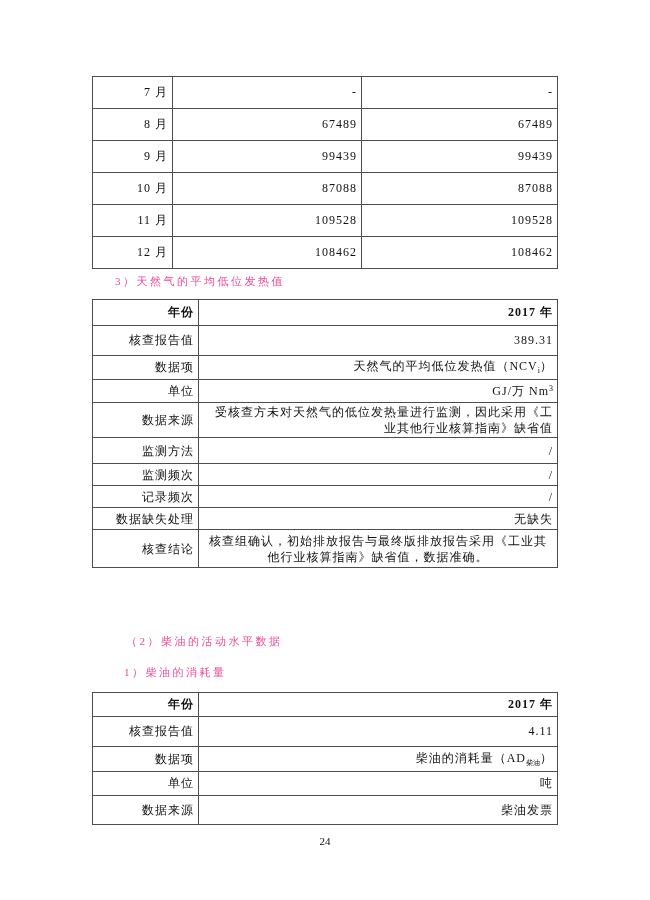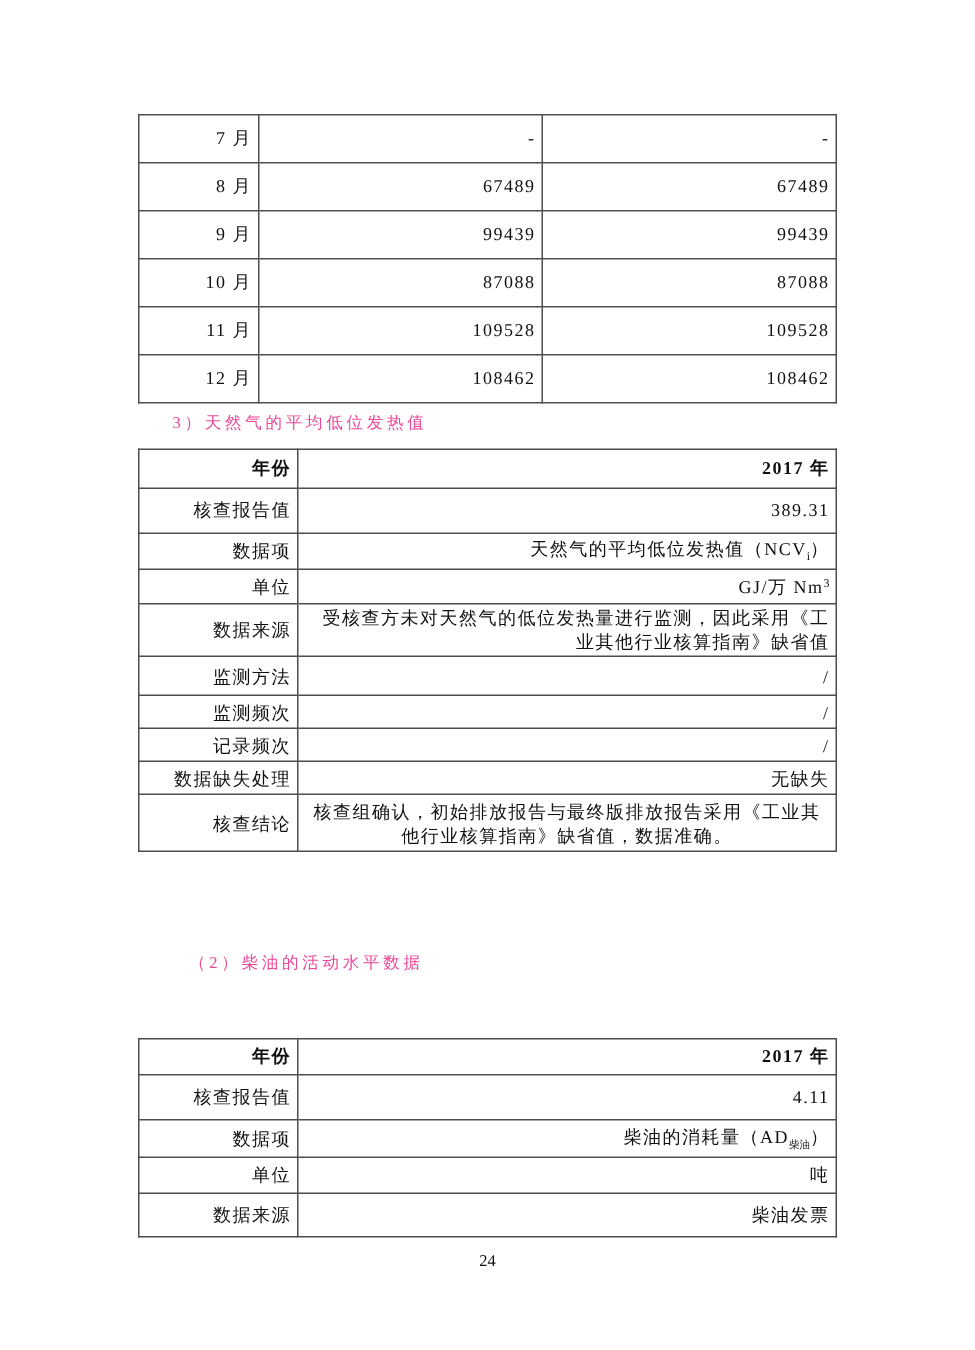--- a/index.html
+++ b/index.html
@@ -147,20 +147,21 @@
       <td class="value-col">无缺失</td>
     </tr>
     <tr style="height:38px">
       <td class="label-col">核查结论</td>
       <td class="value-col left-cell">核查组确认，初始排放报告与最终版排放报告采用《工业其他行业核算指南》缺省值，数据准确。</td>
     </tr>
   </tbody>
     </table>
 
   <div class="heading h-diesel">（2）柴油的活动水平数据</div>
+  <div class="heading h-diesel-sub">1）柴油的消耗量</div>
 
   <table class="t3 kv">
     <tbody>
         <tr style="height:24px">
       <td class="label-col hdr">年份</td>
       <td class="value-col hdr">2017 年</td>
     </tr>
     <tr style="height:30px">
       <td class="label-col">核查报告值</td>
       <td class="value-col">4.11</td>

